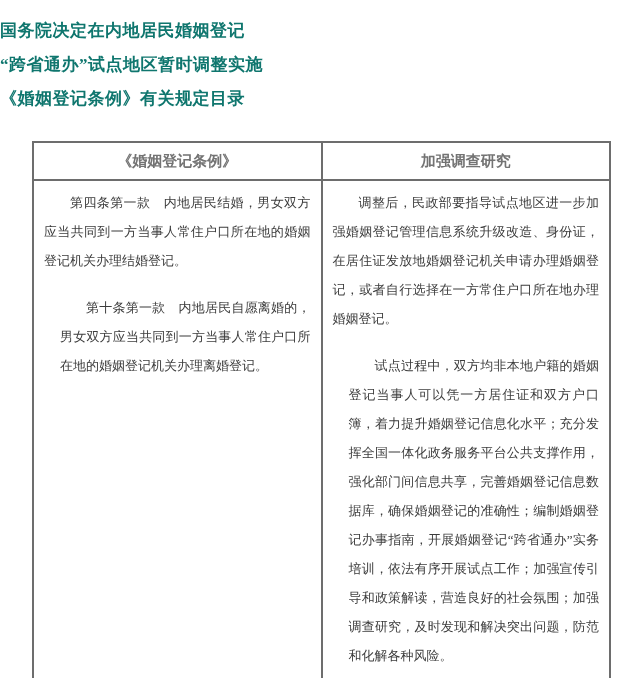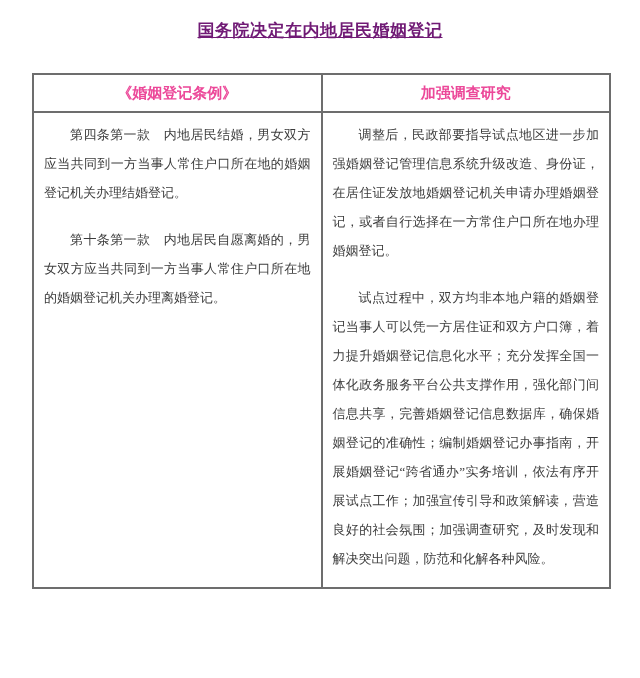--- a/index.html
+++ b/index.html
@@ -9,69 +9,70 @@
   }
   body {
     width: 640px;
     height: 678px;
     font-family: "Liberation Serif", "DejaVu Serif", serif;
     color: #3c3c3c;
     overflow: hidden;
   }
   .doc-title {
     padding-top: 14px;
-    text-align: center;
     font-weight: bold;
     font-size: 17px;
     line-height: 34px;
-    color: #701a75;
+    color: #0f766e;
     letter-spacing: 0.5px;
-    text-decoration: underline;
   }
   table.reg-table {
     border-collapse: collapse;
     table-layout: fixed;
     margin: 25px 0 0 32px;
     width: 579px;
   }
   table.reg-table th,
   table.reg-table td {
     border: 2px solid #6d6d6d;
   }
   table.reg-table th {
     height: 34px;
     font-size: 15px;
     font-weight: bold;
     text-align: center;
-    color: #ec4899;
+    color: #737373;
   }
   table.reg-table td {
     vertical-align: top;
     padding: 7px 10px 14px 10px;
     font-size: 13px;
   }
   table.reg-table td p {
     margin: 0;
     line-height: 29px;
     text-indent: 2em;
     text-align: justify;
     text-justify: inter-ideograph;
     word-break: break-all;
   }
   table.reg-table td p + p {
     margin-top: 18px;
+    margin-left: 16px;
   }
 </style>
 </head>
 <body>
 
 <div>
 
   <div class="doc-title">
     <div>国务院决定在内地居民婚姻登记</div>
+    <div>“跨省通办”试点地区暂时调整实施</div>
+    <div>《婚姻登记条例》有关规定目录</div>
   </div>
 
   <table class="reg-table">
     <colgroup>
       <col style="width: 50%;">
       <col style="width: 50%;">
     </colgroup>
     <thead>
       <tr>
         <th>《婚姻登记条例》</th>

